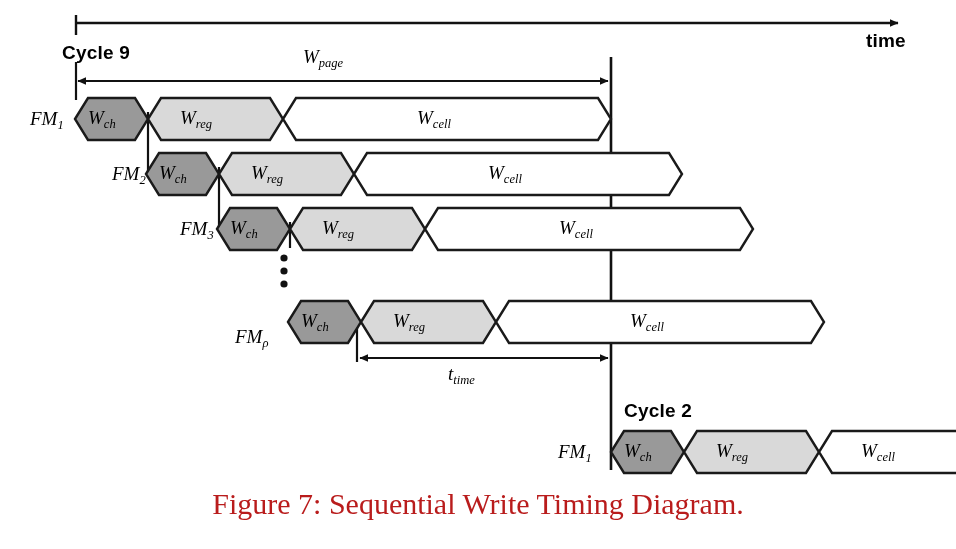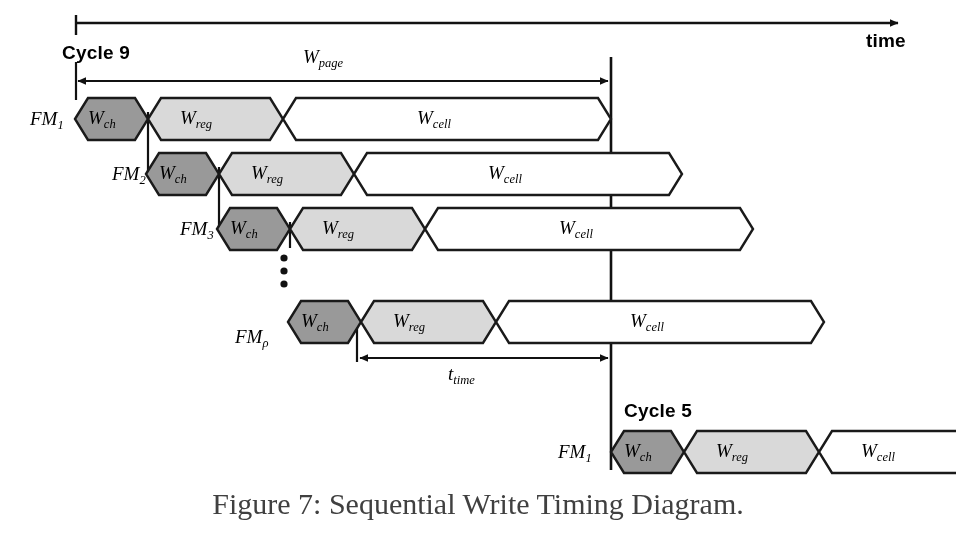--- a/index.html
+++ b/index.html
@@ -22,21 +22,21 @@
   
   .math{
     font-family:"Liberation Serif",serif;
     font-style:italic;font-size:19px;
   }
   .math sub{font-size:12.5px;font-style:italic;vertical-align:-0.28em;letter-spacing:0;}
   .math .up{font-style:italic;}
 
   .caption{
     position:absolute;left:0;top:487px;width:956px;text-align:center;
-    font-family:"Liberation Serif",serif;font-size:30px;color:#404040;
+    font-family:"Liberation Serif",serif;font-size:30px;color:#b91c1c;
   }
 </style>
 </head>
 <body>
 
 <div id="figure-root">
 
   <svg id="diagram" viewBox="0 0 956 549">
     <defs>
       <marker id="arrHead" markerWidth="9" markerHeight="9" refX="8.4" refY="4.5" orient="auto" markerUnits="userSpaceOnUse">
@@ -112,21 +112,21 @@
   <div class="lbl bold-sans" style="left:62px;top:42px;">Cycle 9</div>
 
   <div class="lbl math" style="left:303px;top:46px;">
     <span class="up">W</span><sub>page</sub>
   </div>
 
   <div class="lbl math" style="left:448px;top:363px;">
     <span class="up">t</span><sub>time</sub>
   </div>
 
-  <div class="lbl bold-sans" style="left:624px;top:400px;">Cycle 5</div>
+  <div class="lbl bold-sans" style="left:624px;top:400px;">Cycle 2</div>
 
   <div class="lbl math" style="left:30px;top:108px;">
     <span class="up">FM</span><sub>1</sub>
   </div>
   <div class="lbl math" style="left:112px;top:163px;">
     <span class="up">FM</span><sub>2</sub>
   </div>
   <div class="lbl math" style="left:180px;top:218px;">
     <span class="up">FM</span><sub>3</sub>
   </div>

